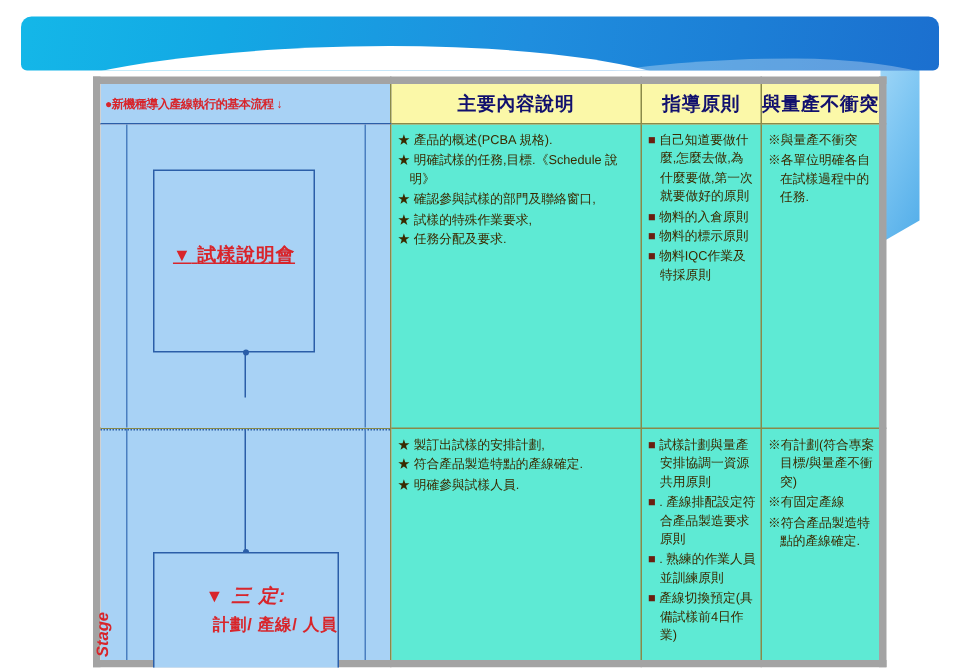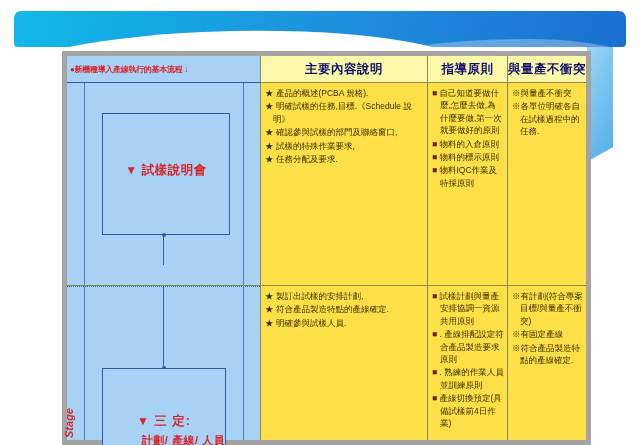--- a/index.html
+++ b/index.html
@@ -126,21 +126,21 @@
     letter-spacing: 0.5px;
     text-align: center;
   }
 
   
   .cell-stage {
     background: #a8d2f5;
     position: relative;
   }
   .cell-yellow {
-    background: #fde047;
+    background: #5eead4;
     padding: 4px 3px 4px 4px !important;
   }
 
   .bullet-list {
     margin: 0;
     padding: 0;
     list-style: none;
   }
   .bullet-list li {
     color: #3a2a00;
@@ -159,38 +159,39 @@
   .flow-box {
     position: absolute;
     background: #a8d2f5;
     border: 1.4px solid #2b5ea8;
     text-align: center;
     color: #d8252b;
     font-weight: bold;
     box-sizing: border-box;
   }
   #flow-box-1 {
-    left: 35px; top: 30px; width: 128px; height: 122px;
+    left: 35px; top: 30px; width: 108px; height: 122px; text-decoration: underline;
   }
   #flow-box-1 .flow-label {
     display: block;
     margin-top: 48px;
     font-size: 12.5px;
     letter-spacing: 0.5px;
     white-space: nowrap;
   }
   #flow-box-2 {
     left: 35px; top: 82px; width: 124px; height: 102px;
   }
   #flow-box-2 .flow-label {
     display: block;
-    margin-top: 44px;
+    margin-top: 20px;
     font-size: 12.5px;
     letter-spacing: 1px;
     white-space: nowrap;
+    font-style: italic;
   }
   #flow-box-2 .flow-label2 {
     display: block;
     margin-top: 3px;
     font-size: 11px;
     letter-spacing: 0.5px;
     white-space: nowrap;
     text-align: right;
   }
   .tri {

